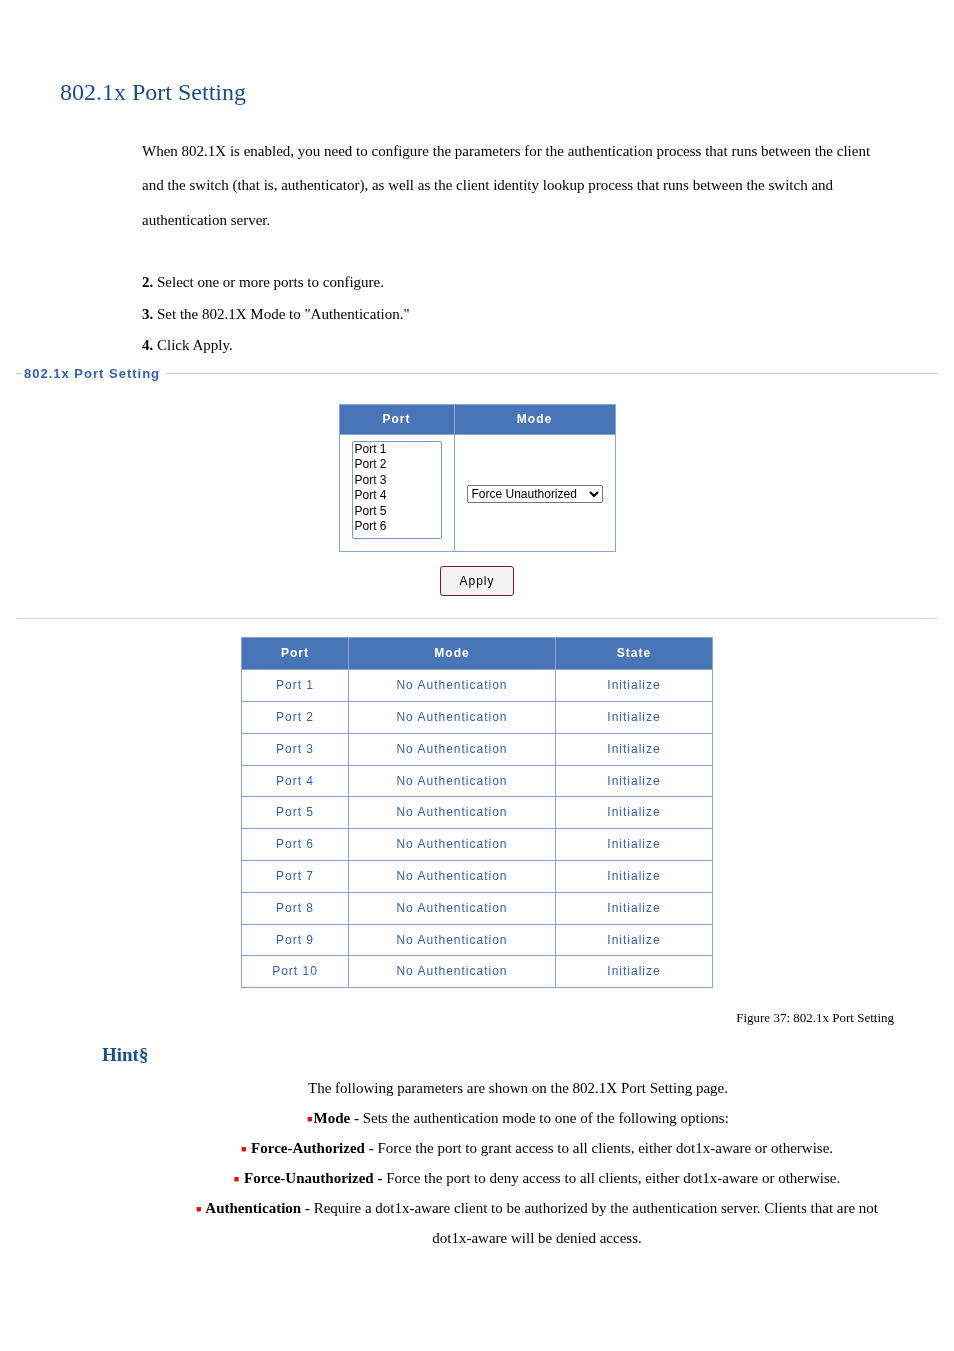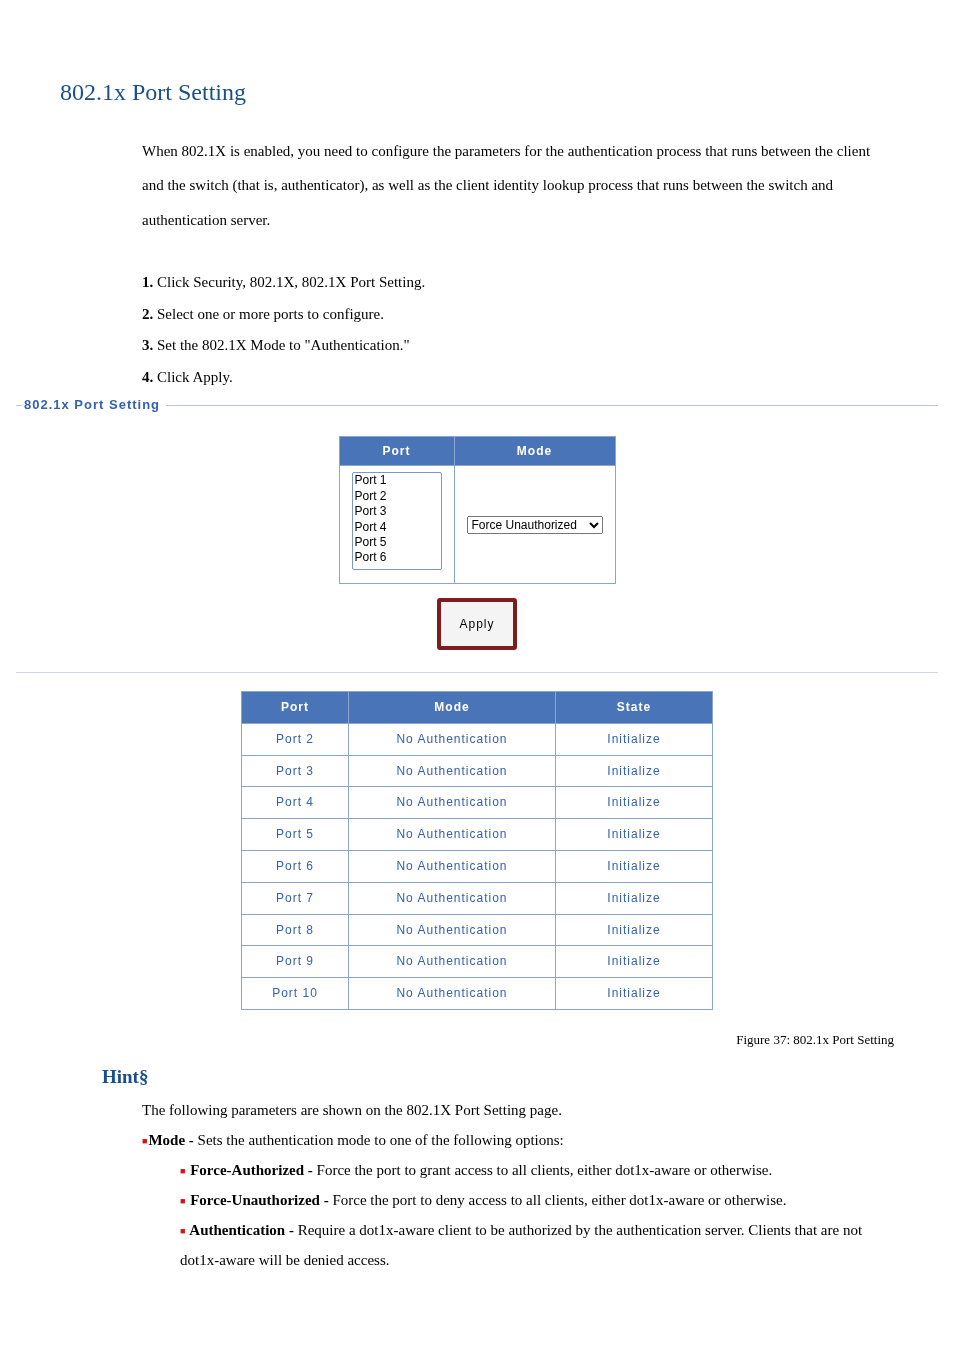--- a/index.html
+++ b/index.html
@@ -82,22 +82,22 @@
   .mode-select {
     font-family: Arial, sans-serif;
     font-size: 12px;
     width: 136px;
   }
   .apply-wrap { text-align: center; margin: 14px 0 22px 0; }
   .apply-btn {
     font-family: Arial, sans-serif;
     font-size: 12px;
     letter-spacing: 1px;
-    padding: 15px 18px;
-    border: 4px solid #7f1d1d;
+    padding: 7px 18px;
+    border: 1px solid #7f1d1d;
     background: #f4f4f4;
     border-radius: 3px;
   }
   hr.sep {
     border: none;
     border-top: 1px solid #cbd6e8;
     margin: 0 0 18px 0;
   }
   .status-table {
     margin: 0 auto;
@@ -134,41 +134,40 @@
     color: #1a4f8a;
     font-weight: bold;
     font-family: "Times New Roman", serif;
     font-size: 19px;
     margin: 0 0 0 42px;
   }
   .hint-body {
     margin-left: 82px;
     line-height: 2.0;
   }
-  .hint-body p { margin: 0; }
+  .hint-body p { margin: 0; text-align: center; }
   .red-sq {
     color: #d11;
     font-size: 9px;
     vertical-align: 1px;
     margin-right: 1px;
   }
   .sub-indent { padding-left: 38px; }
 </style>
 </head>
 <body>
 
 <h2 class="section-title">802.1x Port Setting</h2>
 
 <div class="indent-block intro">
   <span>When 802.1X is enabled, you need to configure the parameters for the authentication process that runs between the client and the switch (that is, authenticator), as well as the client identity lookup process that runs between the switch and authentication server.</span>
 </div>
 
 <div class="indent-block instructions">
   <div id="steps">
-      <p><span class="bold">1.</span><span> Click Security, 802.1X, 802.1X Port Setting.</span></p>
       <p><span class="bold">2.</span><span> Select one or more ports to configure.</span></p>
       <p><span class="bold">3.</span><span> Set the 802.1X Mode to "Authentication."</span></p>
       <p><span class="bold">4.</span><span> Click Apply.</span></p>
     </div>
 </div>
 
 <fieldset class="panel">
   <legend>802.1x Port Setting</legend>
 
   <table class="config-table">
@@ -204,20 +203,25 @@
   <table class="status-table">
     <thead>
       <tr>
         <th>Port</th>
         <th>Mode</th>
         <th>State</th>
       </tr>
     </thead>
     <tbody id="status-body">
         <tr>
+          <td class="port-col">Port 1</td>
+          <td class="mode-col">No Authentication</td>
+          <td class="state-col">Initialize</td>
+        </tr>
+        <tr>
           <td class="port-col">Port 2</td>
           <td class="mode-col">No Authentication</td>
           <td class="state-col">Initialize</td>
         </tr>
         <tr>
           <td class="port-col">Port 3</td>
           <td class="mode-col">No Authentication</td>
           <td class="state-col">Initialize</td>
         </tr>
         <tr>

